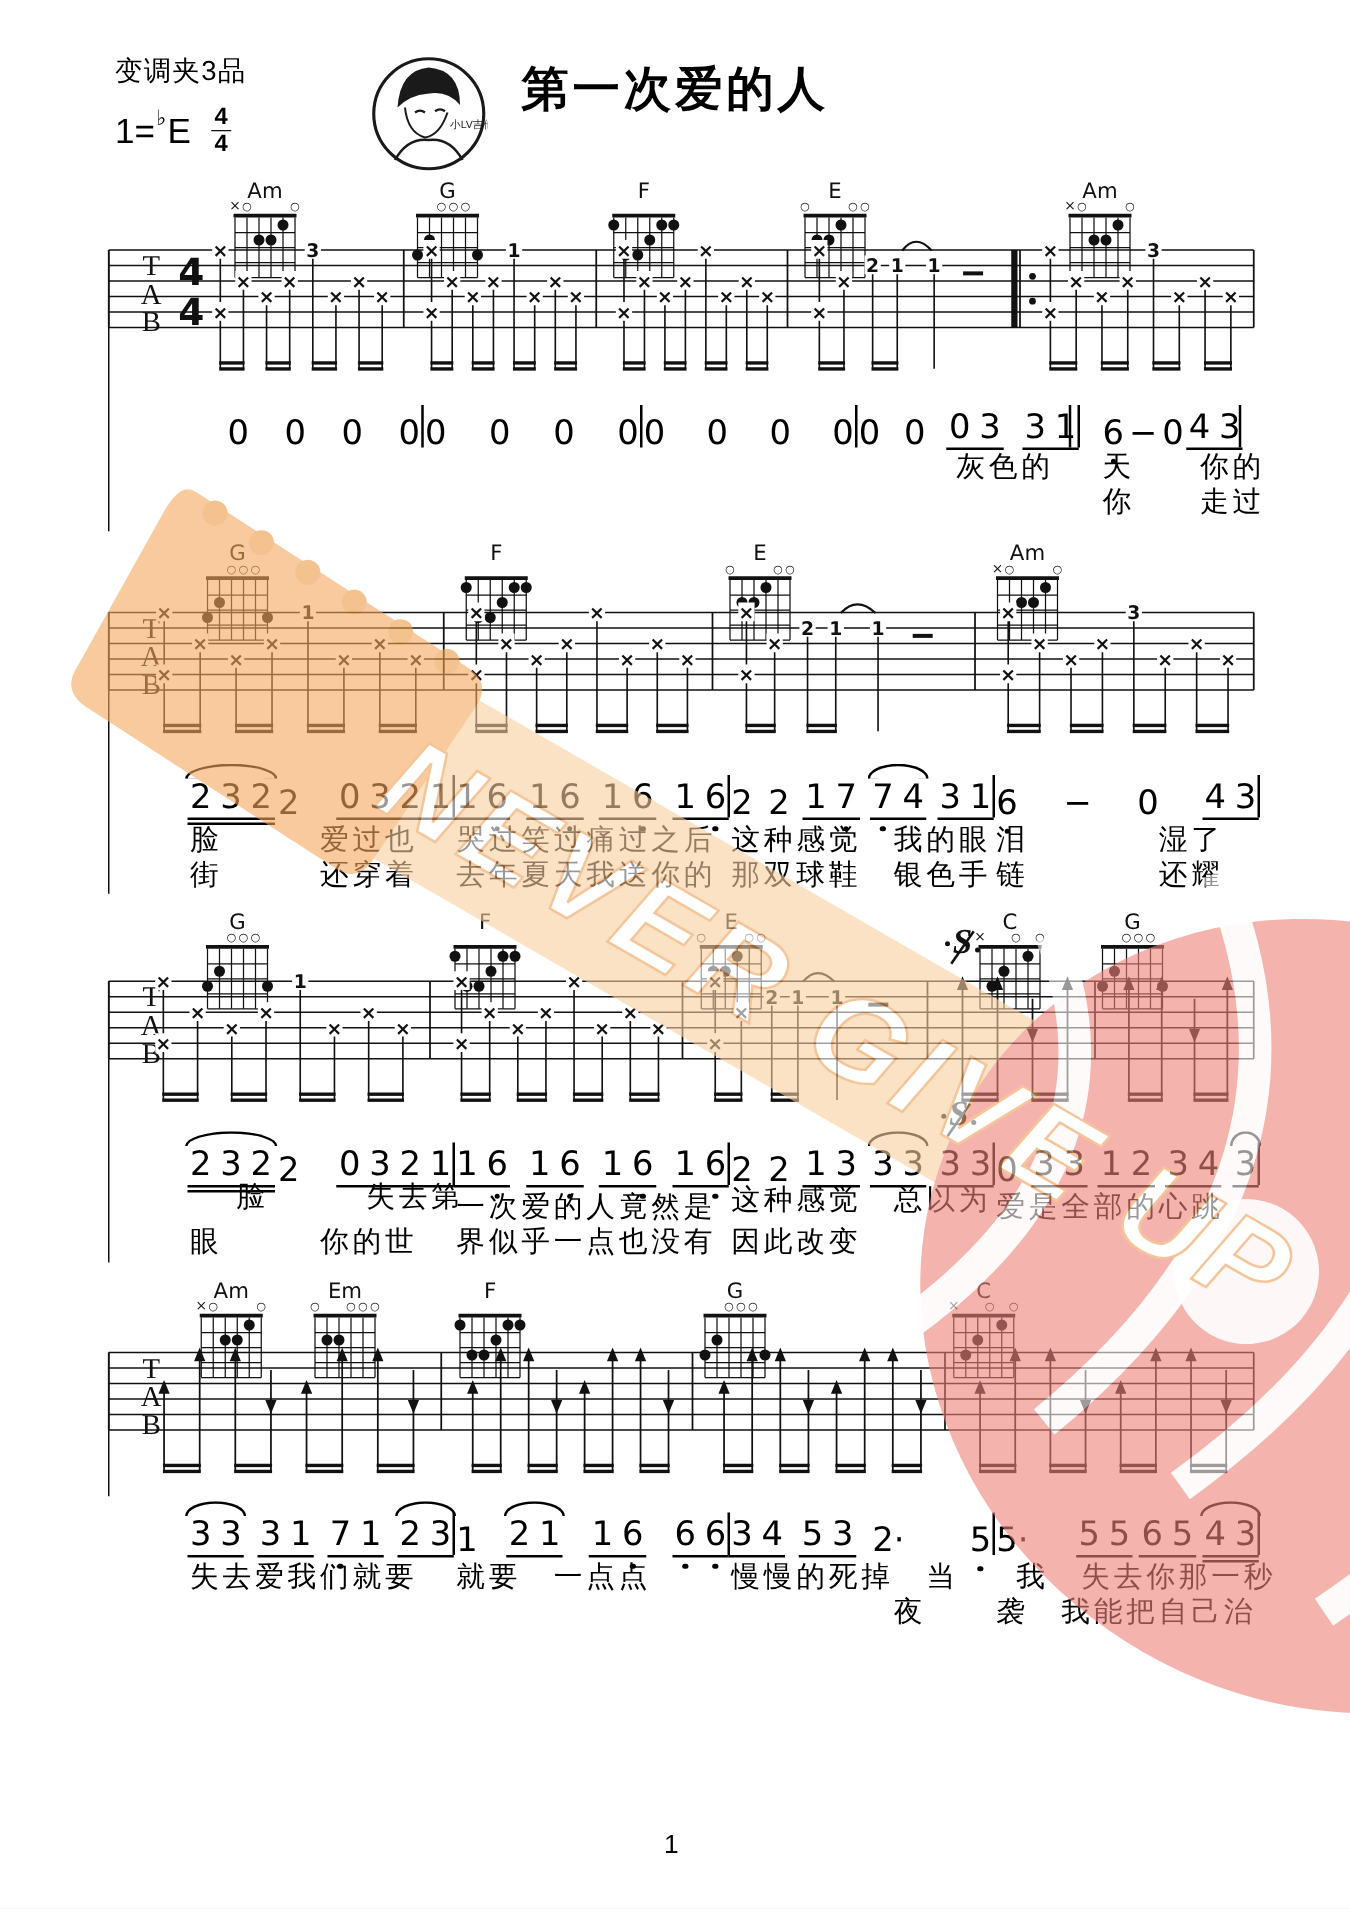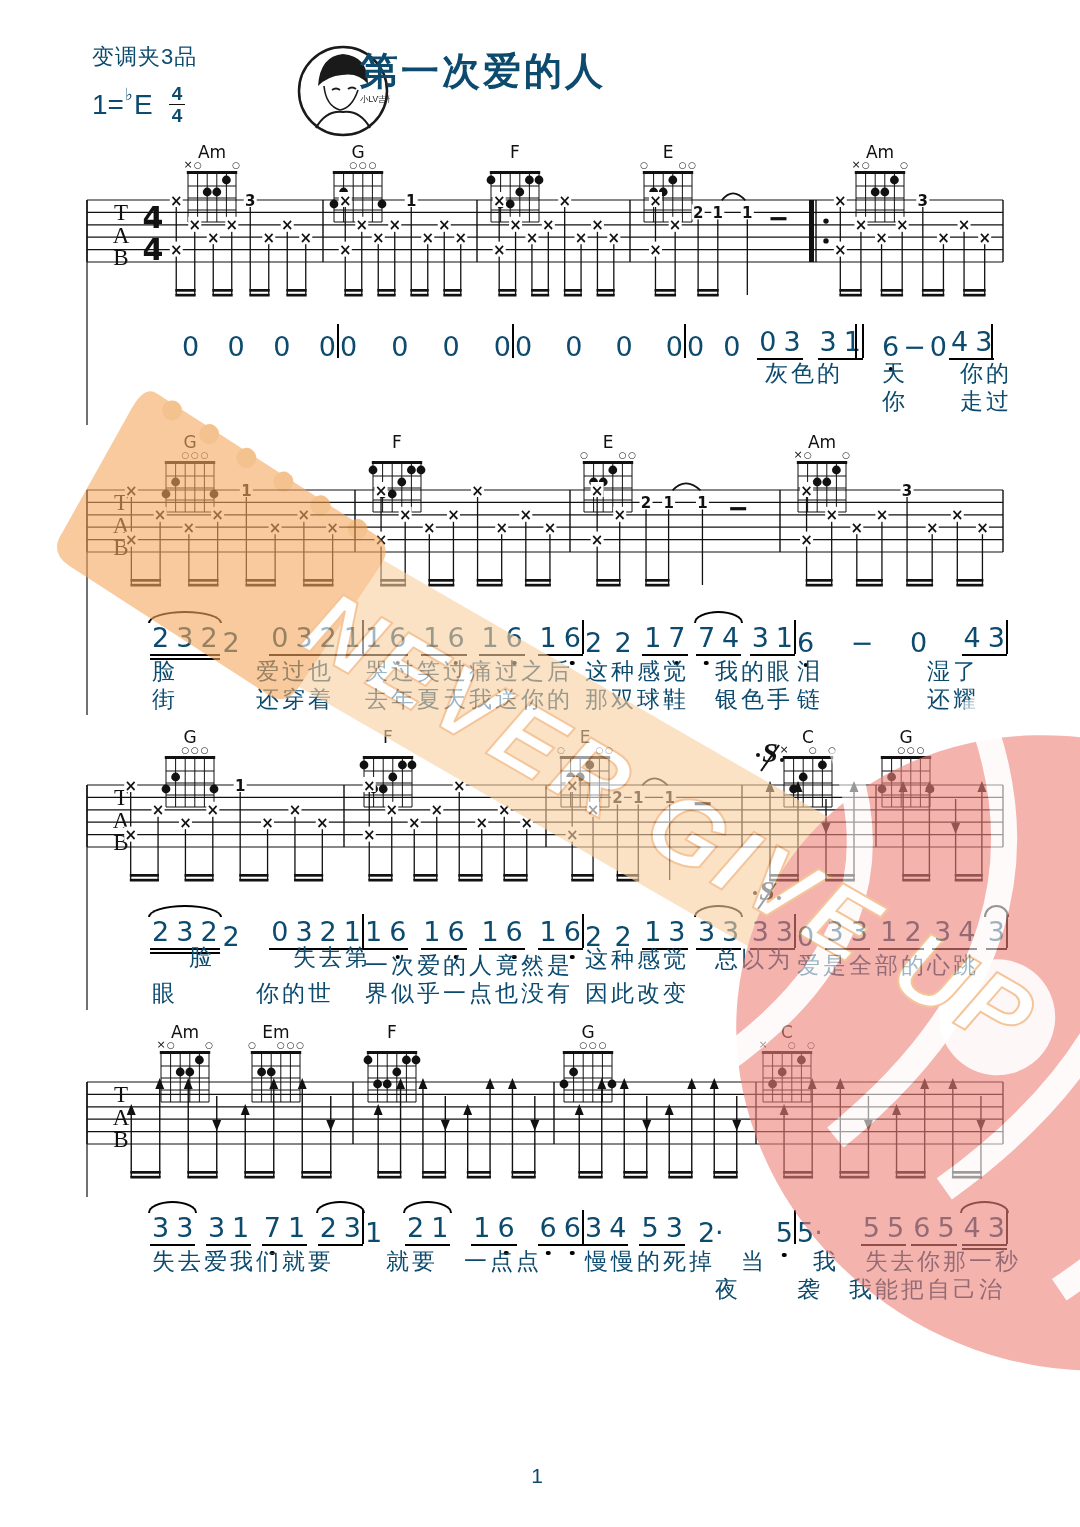--- a/index.html
+++ b/index.html
@@ -1,27 +1,27 @@
 <!DOCTYPE html>
 <html><head>
 <meta charset="utf-8">
 <style>
   html,body{margin:0;padding:0;background:#e8e8e8}
   .page{position:relative;width:1080px;height:1527px;background:#fff;margin:0 auto;
-        font-family:"Liberation Sans","DejaVu Sans",sans-serif;color:#0c4a6e;overflow:hidden}
+        font-family:"Liberation Sans","DejaVu Sans",sans-serif;color:#000000;overflow:hidden}
   
   .hdr-left{position:absolute;left:92px;top:42px}
   .capo{font-size:22px;letter-spacing:1px}
   .keyline{margin-top:12px;font-size:28px;display:flex;align-items:center;line-height:1}
   .keyline .flat{font-size:17px;transform:translateY(-10px);margin:0 1px}
   .frac{display:inline-flex;flex-direction:column;margin-left:16px;font-size:19px;line-height:1;
         text-align:center;font-weight:bold}
   .frac i{font-style:normal;padding:0 3px}
   .frac i:first-child{border-bottom:1.6px solid #111;padding-bottom:1px;margin-bottom:1px}
-  .title{position:absolute;top:46px;left:360px;width:360px;font-size:38px;
+  .title{position:absolute;top:46px;left:360px;width:360px;text-align:center;font-size:38px;
          font-weight:bold;letter-spacing:3px}
   .subtitle{position:absolute;top:108px;left:360px;width:360px;text-align:center;font-size:23px;letter-spacing:2px}
   .hdr-right{position:absolute;left:780px;top:40px;font-size:20px;line-height:1.5;letter-spacing:.5px}
   .pageno{position:absolute;left:517px;top:1464px;width:40px;text-align:center;font-size:21px}
   
   #music{position:absolute;left:0;top:0;width:1080px;height:1527px}
   #vocals{position:absolute;left:0;top:0;width:1080px;height:1527px}
   #wm{position:absolute;left:0;top:0;width:1080px;height:1527px;opacity:.6;pointer-events:none}
   
   .vline{position:absolute;left:0;width:1080px}
@@ -1357,21 +1357,21 @@
             <span class="grp u1">
               <span class="note">1</span>
               <span class="note ldot">6</span>
             </span>
             <span class="grp u1">
               <span class="note ldot">6</span>
               <span class="note ldot">6</span>
             </span>
           </div>
           <div class="bar"></div>
-          <div class="lyr" style="top: 40px; margin-left: 21px;">就要　一点点</div>
+          <div class="lyr" style="top: 40px;">就要　一点点</div>
         </div>
         <div class="vcell" style="left: 583px; width: 212px;">
           <div class="nums">
             <span class="grp u1">
               <span class="note">3</span>
               <span class="note">4</span>
             </span>
             <span class="grp u1">
               <span class="note">5</span>
               <span class="note">3</span>

